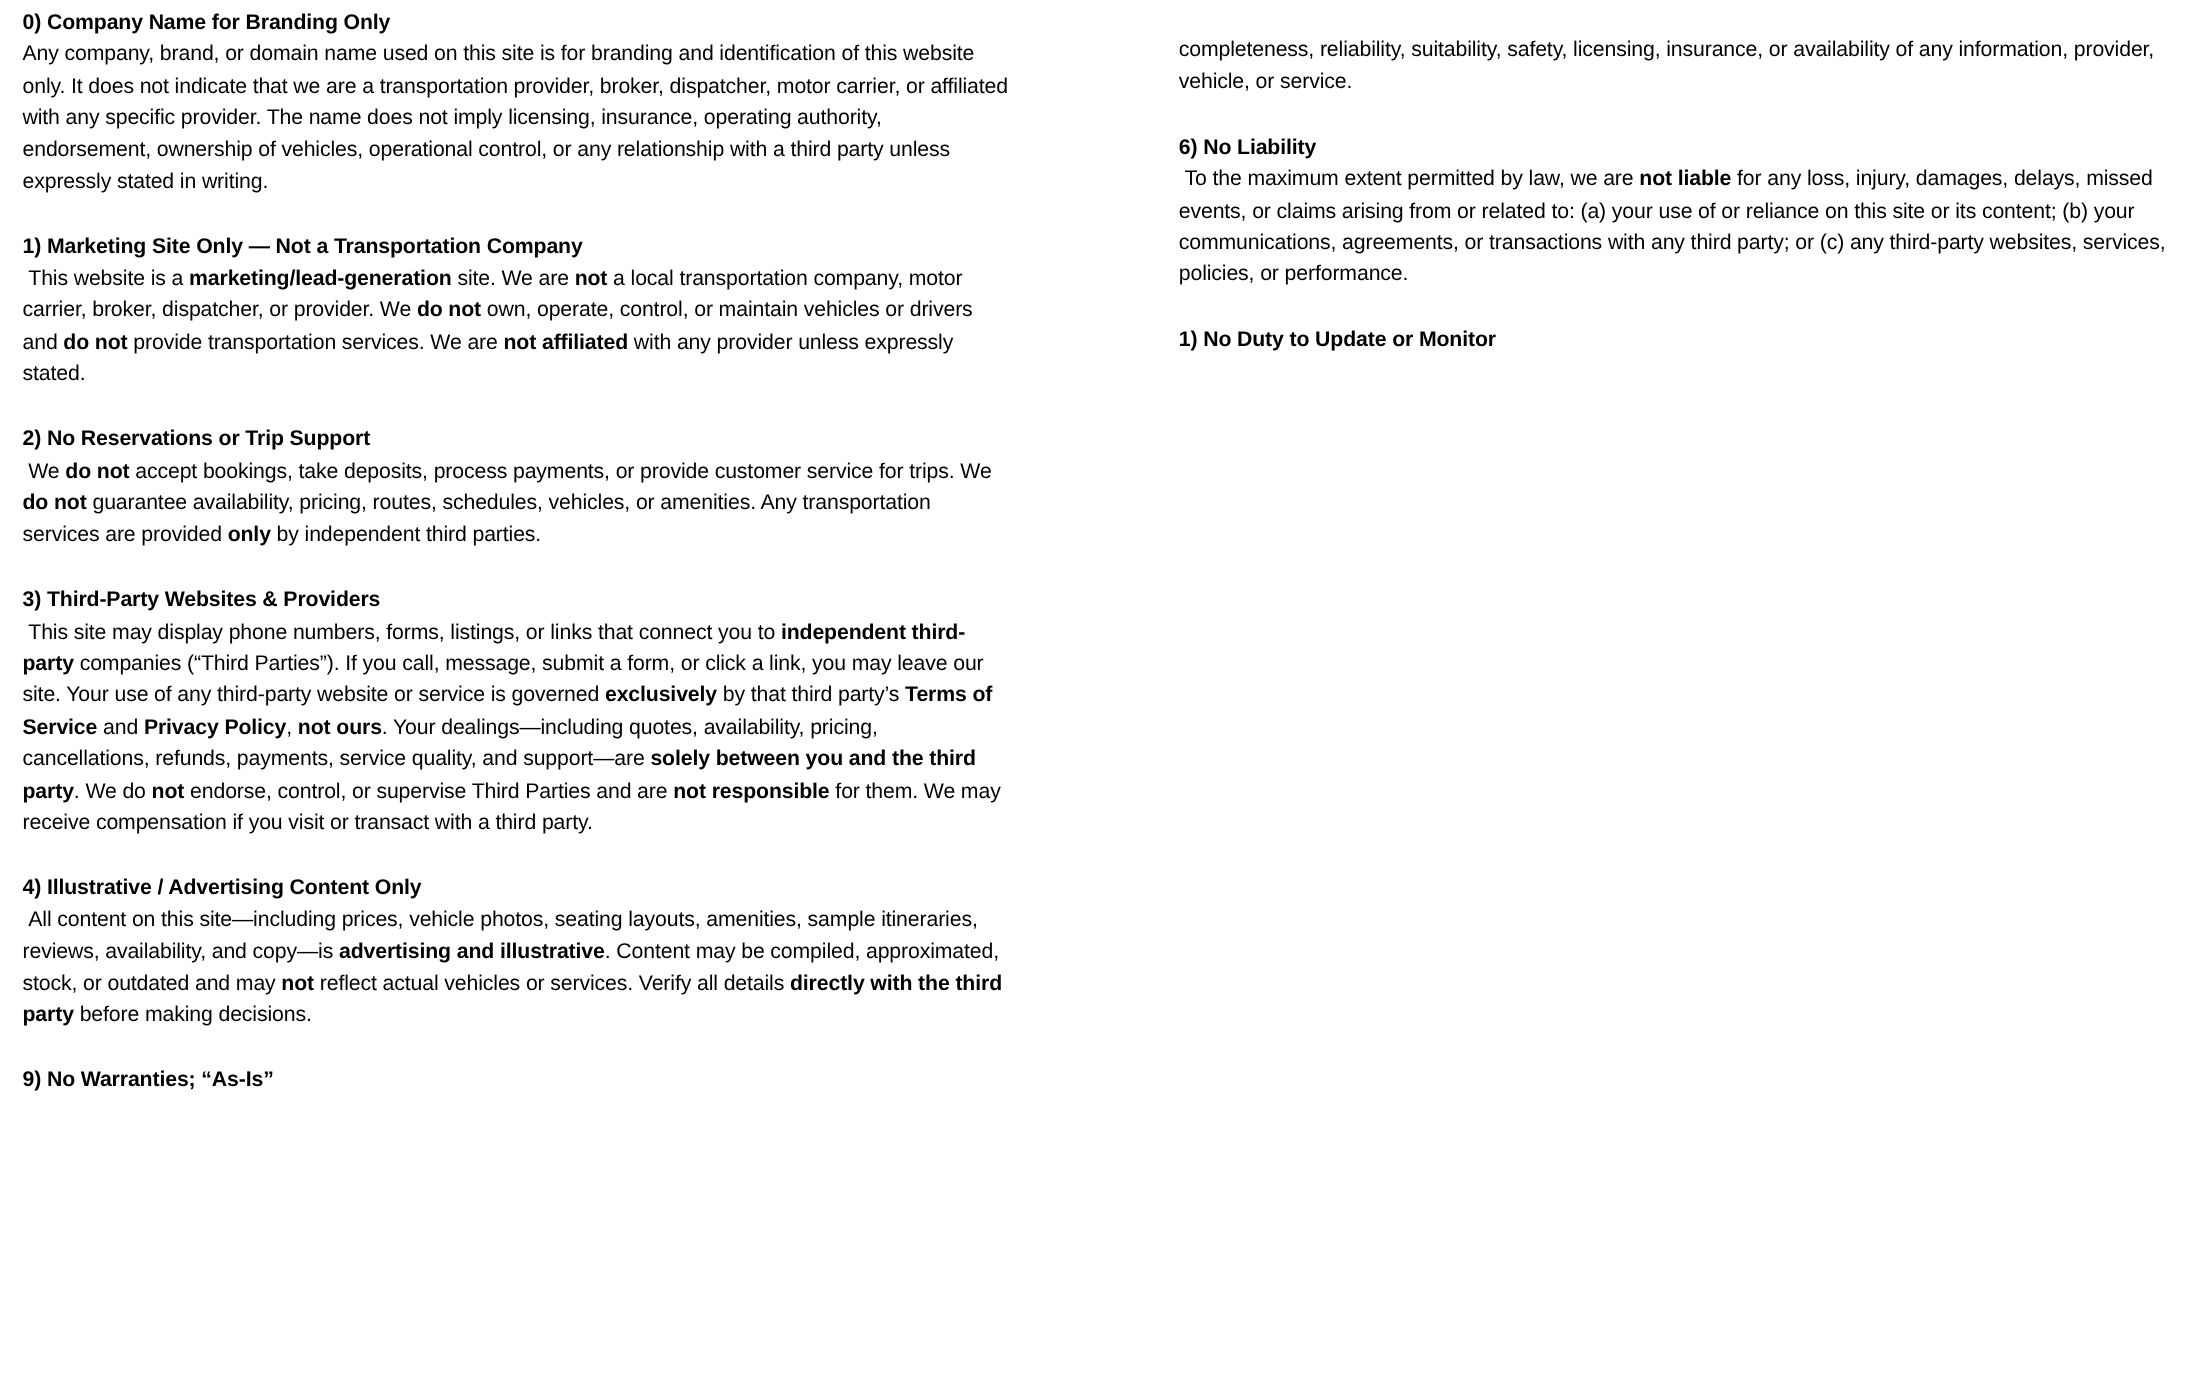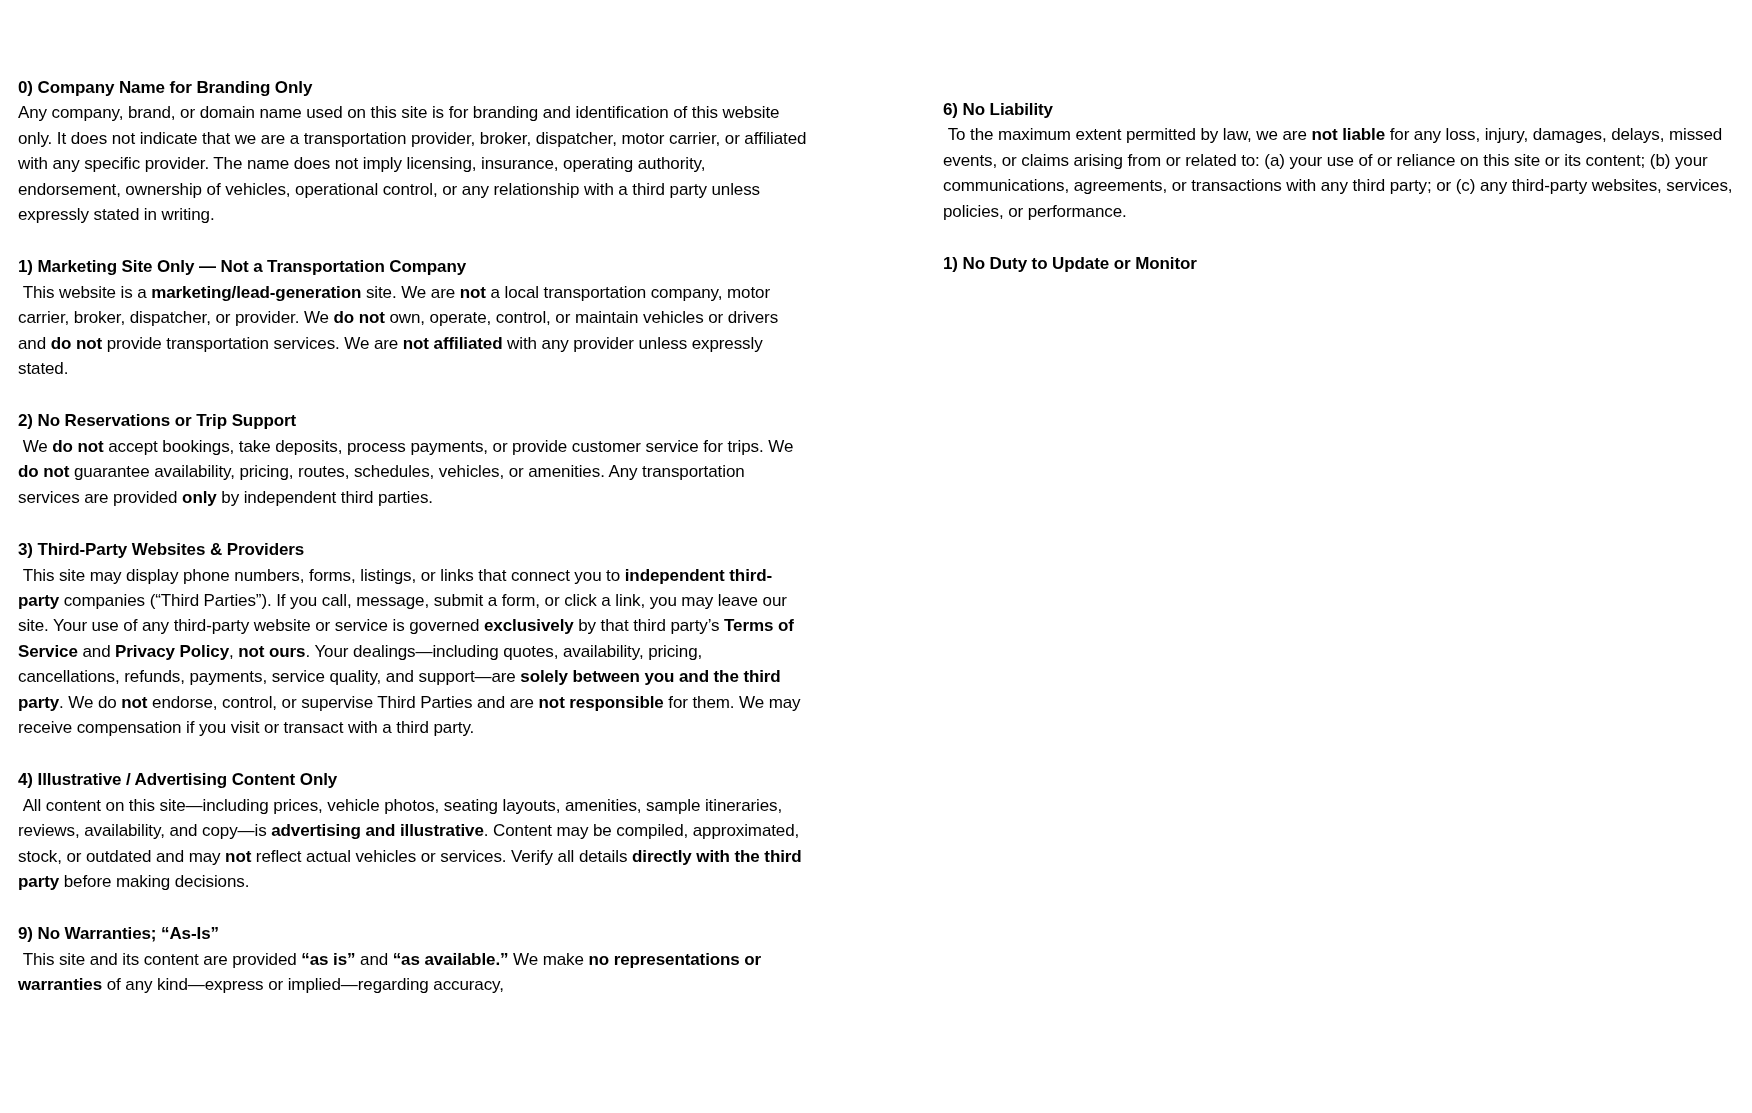--- a/index.html
+++ b/index.html
@@ -10,22 +10,21 @@
     width: 1752px;
     height: 1113px;
     background: #ffffff;
     color: #000000;
     font-family: "Liberation Sans", sans-serif;
     overflow: hidden;
   }
   .page {
     display: flex;
     box-sizing: border-box;
-    padding: 35px 0 0 18px;
-    margin-top: 40px;
+    padding: 5px 0 0 18px;
   }
   .col {
     flex: none;
     width: 790px;
   }
   .col-right {
     margin-left: 135px;
     padding-top: 22px;
   }
   .section {
@@ -43,19 +42,20 @@
 </head>
 <body>
 
 <div class="page">
   <div class="col col-left">
       <div class="section"><span class="heading">0) Company Name for Branding Only</span><br><span><span>Any company, brand, or domain name used on this site is for branding and identification of this website only. It does not indicate that we are a transportation provider, broker, dispatcher, motor carrier, or affiliated with any specific provider. The name does not imply licensing, insurance, operating authority, endorsement, ownership of vehicles, operational control, or any relationship with a third party unless expressly stated in writing.</span></span></div>
       <div class="section"><span class="heading">1) Marketing Site Only — Not a Transportation Company</span><br><span><span> This website is a </span><b>marketing/lead-generation</b><span> site. We are </span><b>not</b><span> a local transportation company, motor carrier, broker, dispatcher, or provider. We </span><b>do not</b><span> own, operate, control, or maintain vehicles or drivers and </span><b>do not</b><span> provide transportation services. We are </span><b>not affiliated</b><span> with any provider unless expressly stated.</span></span></div>
       <div class="section"><span class="heading">2) No Reservations or Trip Support</span><br><span><span> We </span><b>do not</b><span> accept bookings, take deposits, process payments, or provide customer service for trips. We </span><b>do not</b><span> guarantee availability, pricing, routes, schedules, vehicles, or amenities. Any transportation services are provided </span><b>only</b><span> by independent third parties.</span></span></div>
       <div class="section"><span class="heading">3) Third-Party Websites &amp; Providers</span><br><span><span> This site may display phone numbers, forms, listings, or links that connect you to </span><b>independent third-party</b><span> companies (“Third Parties”). If you call, message, submit a form, or click a link, you may leave our site. Your use of any third-party website or service is governed </span><b>exclusively</b><span> by that third party’s </span><b>Terms of Service</b><span> and </span><b>Privacy Policy</b><span>, </span><b>not ours</b><span>. Your dealings—including quotes, availability, pricing, cancellations, refunds, payments, service quality, and support—are </span><b>solely between you and the third party</b><span>. We do </span><b>not</b><span> endorse, control, or supervise Third Parties and are </span><b>not responsible</b><span> for them. We may receive compensation if you visit or transact with a third party.</span></span></div>
       <div class="section"><span class="heading">4) Illustrative / Advertising Content Only</span><br><span><span> All content on this site—including prices, vehicle photos, seating layouts, amenities, sample itineraries, reviews, availability, and copy—is </span><b>advertising and illustrative</b><span>. Content may be compiled, approximated, stock, or outdated and may </span><b>not</b><span> reflect actual vehicles or services. Verify all details </span><b>directly with the third party</b><span> before making decisions.</span></span></div>
-      <div class="section"><span class="heading">9) No Warranties; “As-Is”</span><br><span><span> This site and its content are provided </span><b>“as is”</b><span> and </span><b>“as available.”</b><span> We make </span><b>no representations or warranties</b><span> of any kind—express or implied—regarding accuracy,</span></span></div>
+      <div class="section"><span class="heading">9) No Warranties; “As-Is”</span><br></div>
     </div>
   <div class="col col-right">
+      <div class="section"><span><span>completeness, reliability, suitability, safety, licensing, insurance, or availability of any information, provider, vehicle, or service.</span></span></div>
       <div class="section"><span class="heading">6) No Liability</span><br><span><span> To the maximum extent permitted by law, we are </span><b>not liable</b><span> for any loss, injury, damages, delays, missed events, or claims arising from or related to: (a) your use of or reliance on this site or its content; (b) your communications, agreements, or transactions with any third party; or (c) any third-party websites, services, policies, or performance.</span></span></div>
       <div class="section"><span class="heading">1) No Duty to Update or Monitor</span><br></div>
     </div>
 </div>
 
 </body></html>

